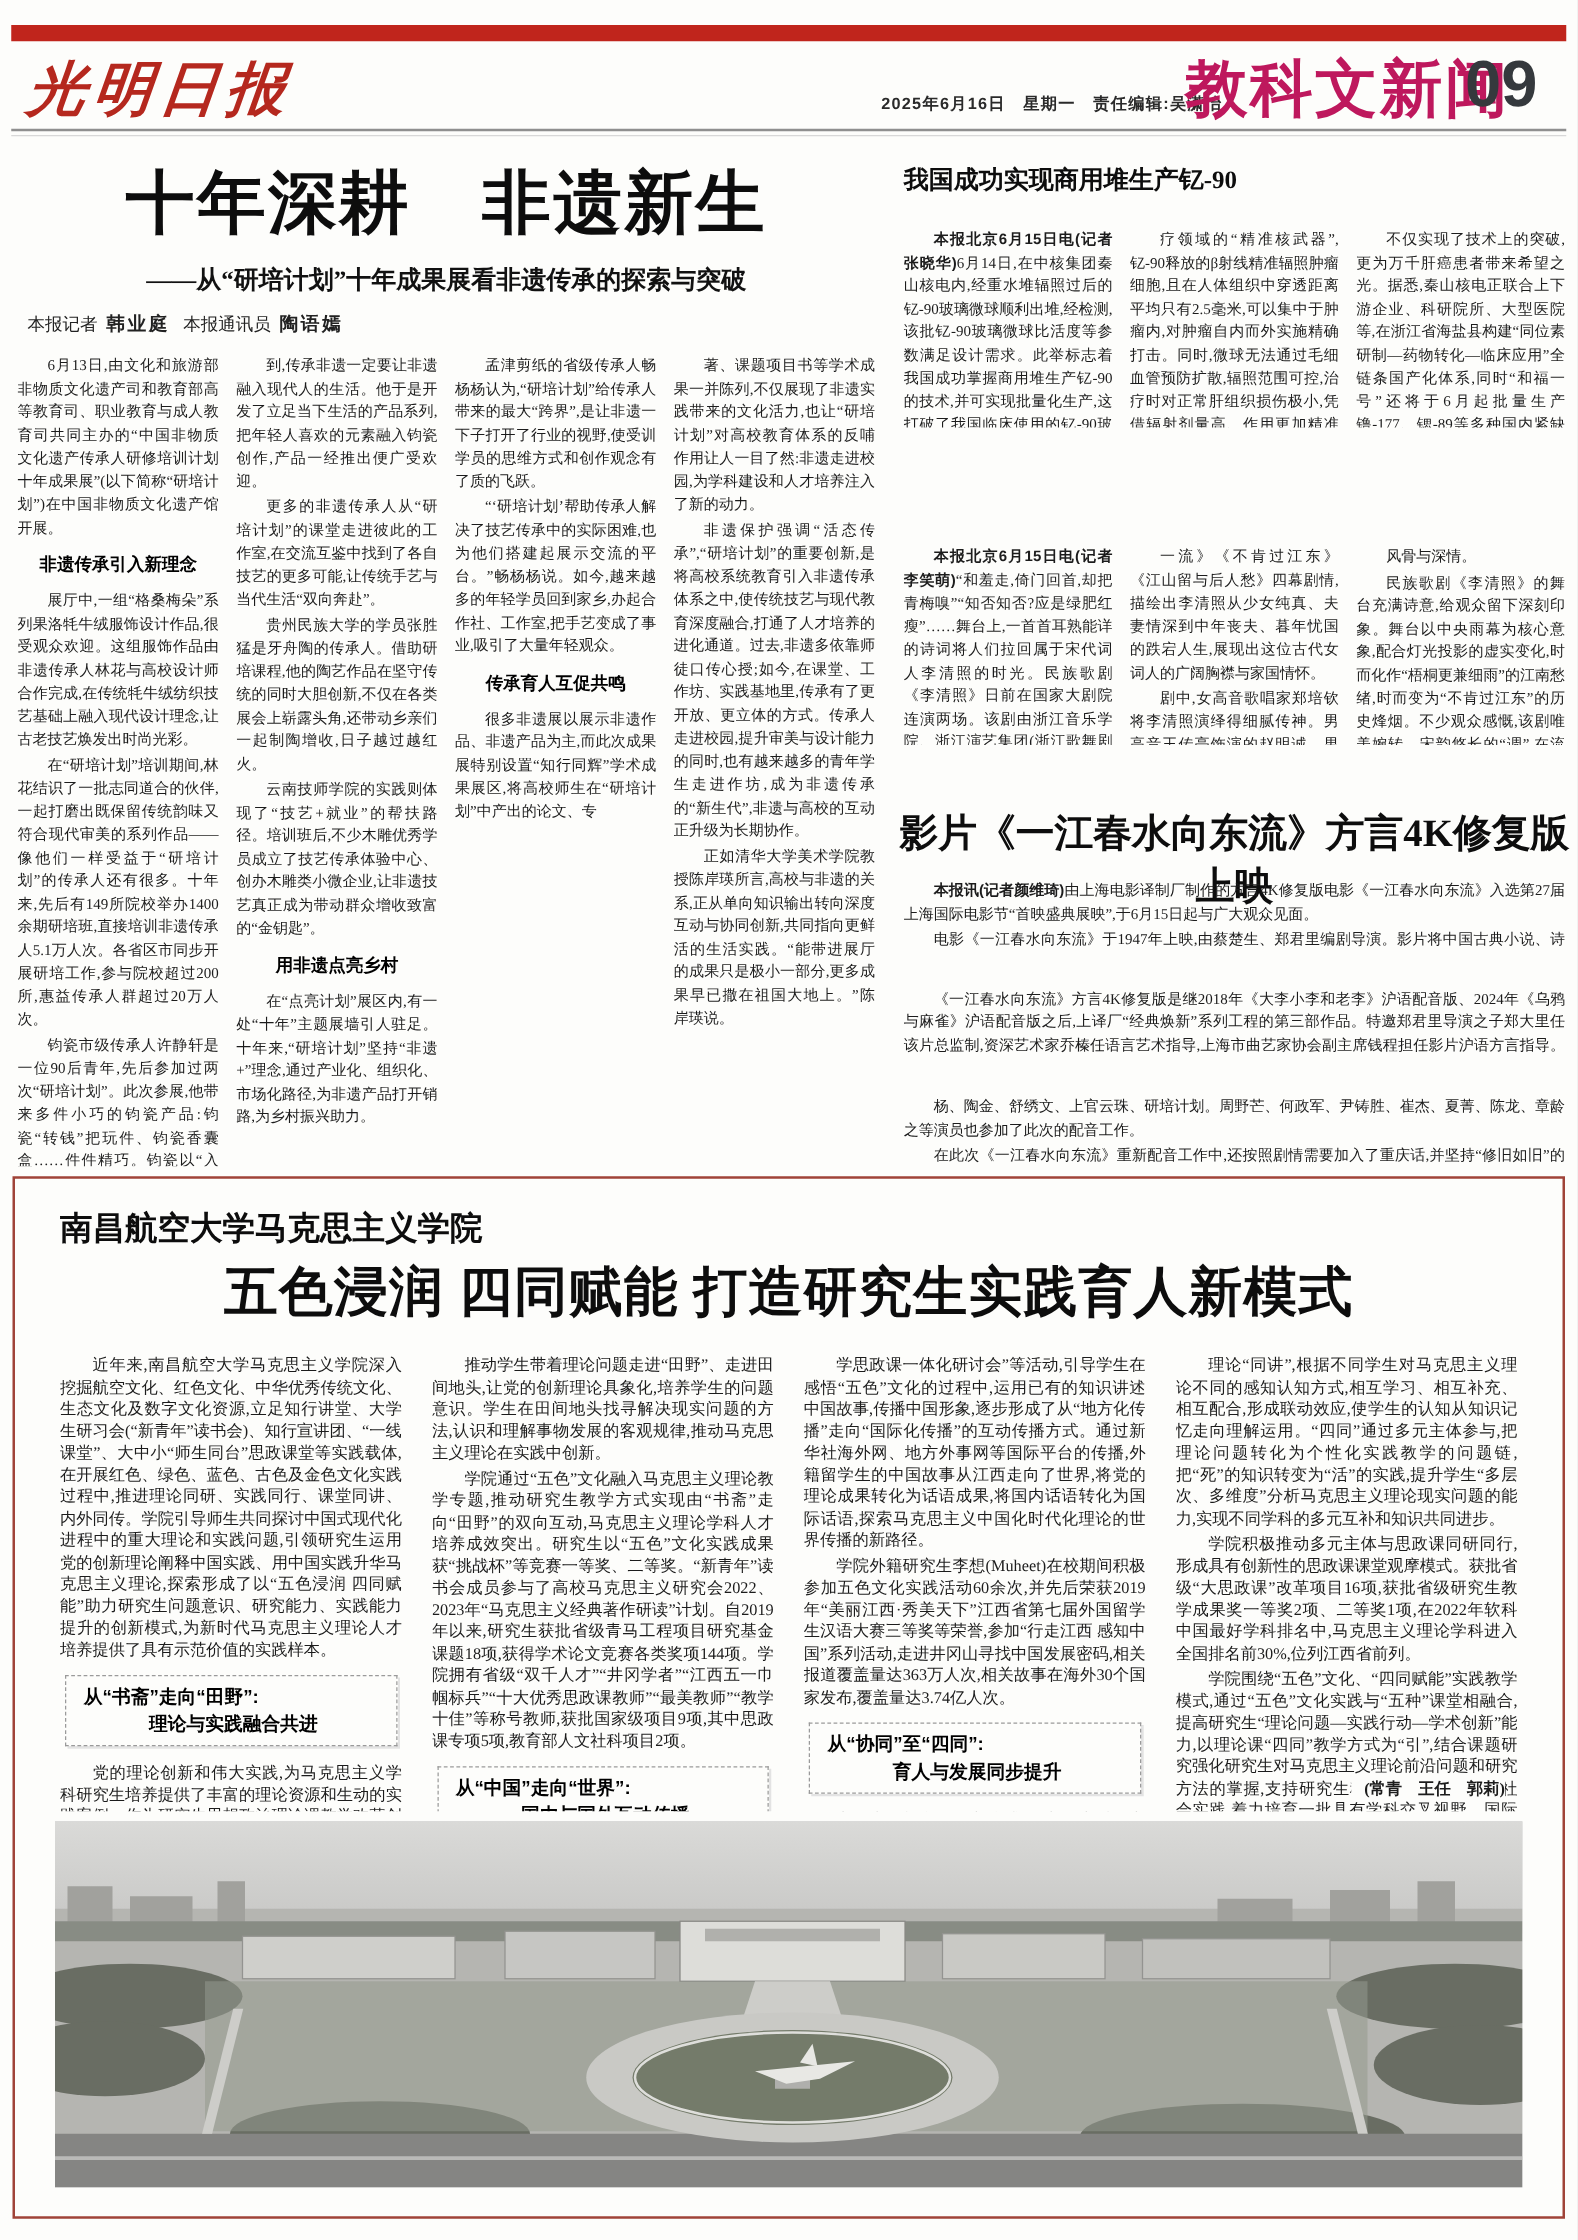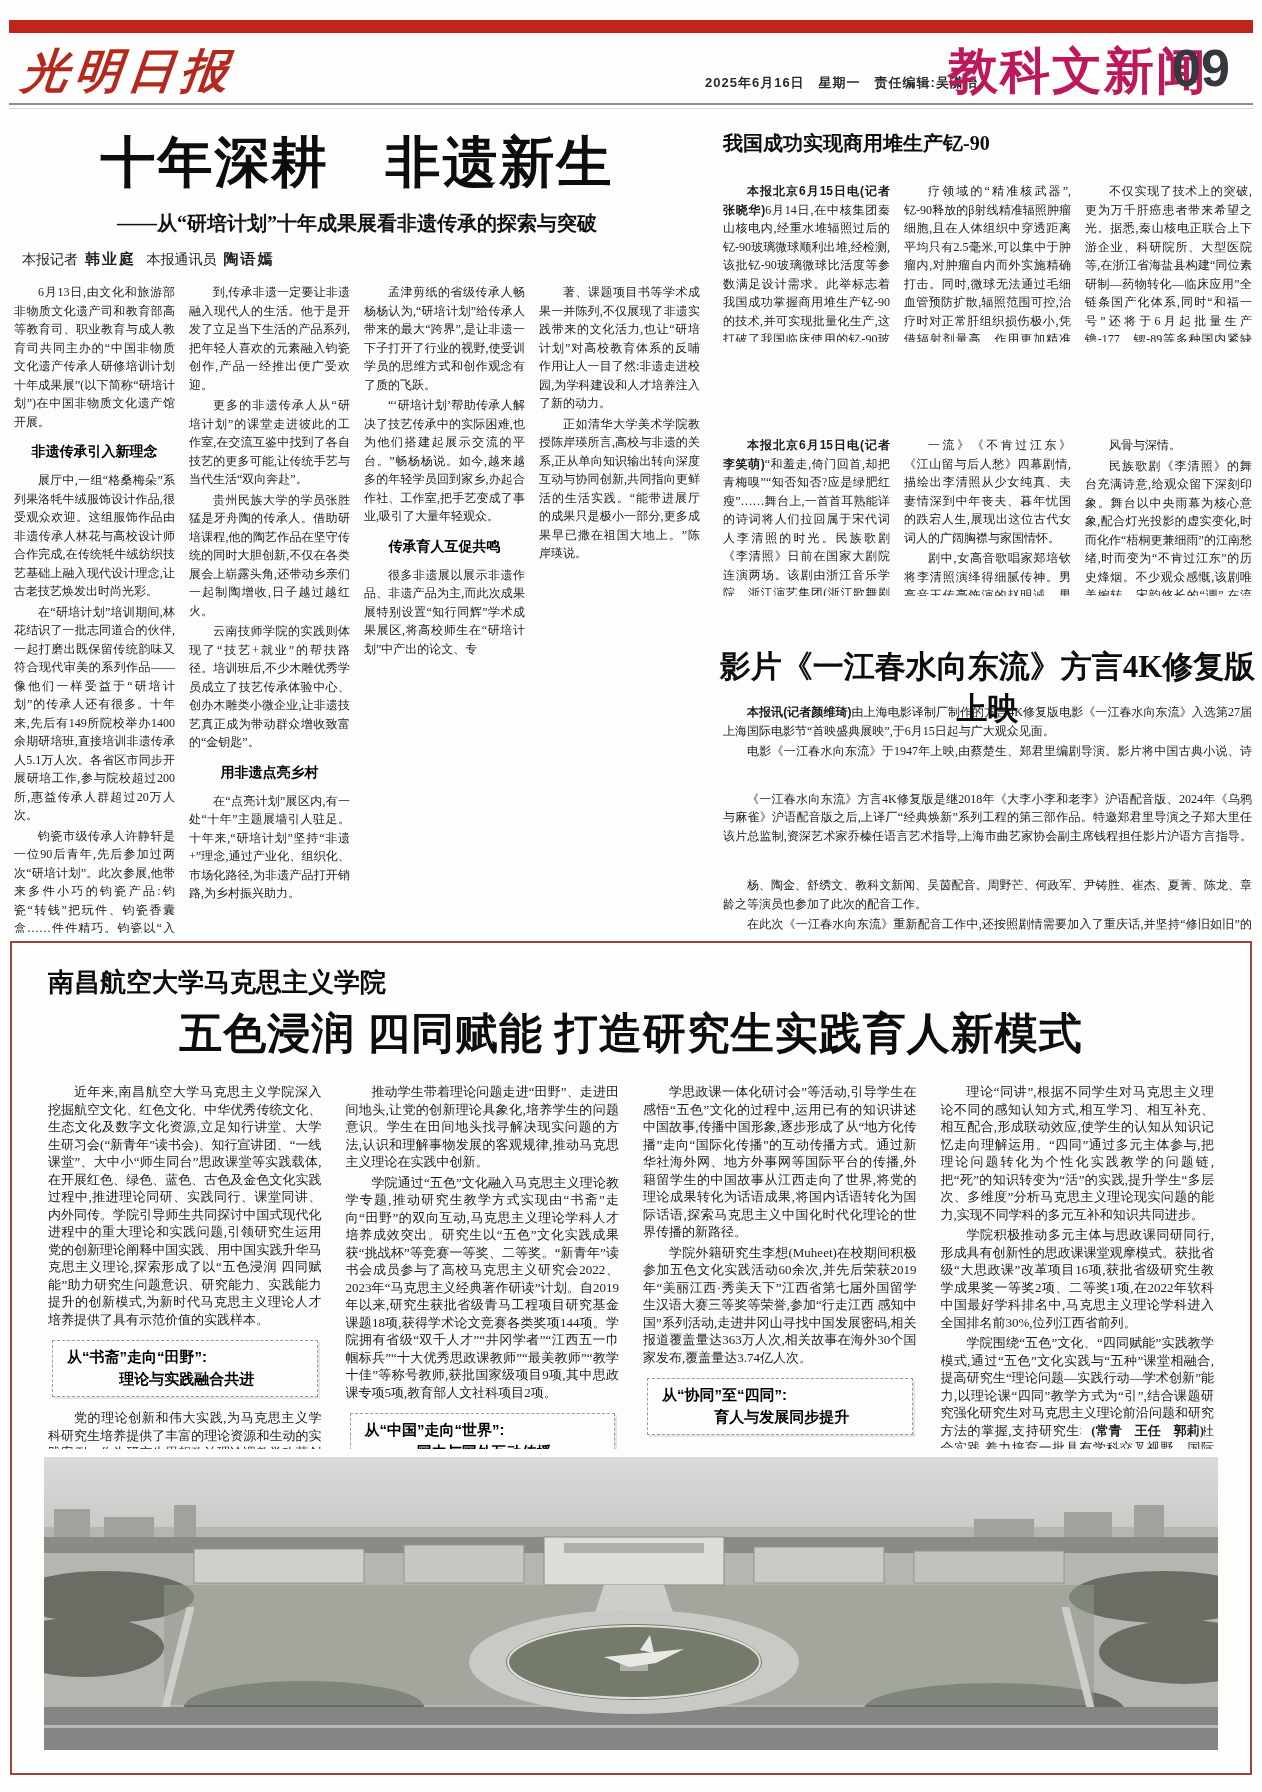--- a/index.html
+++ b/index.html
@@ -94,20 +94,21 @@
         <p>在“点亮计划”展区内,有一处“十年”主题展墙引人驻足。十年来,“研培计划”坚持“非遗+”理念,通过产业化、组织化、市场化路径,为非遗产品打开销路,为乡村振兴助力。</p>
       </div>
       <div class="tcol">
         <p>孟津剪纸的省级传承人畅杨杨认为,“研培计划”给传承人带来的最大“跨界”,是让非遗一下子打开了行业的视野,使受训学员的思维方式和创作观念有了质的飞跃。</p>
         <p>“‘研培计划’帮助传承人解决了技艺传承中的实际困难,也为他们搭建起展示交流的平台。”畅杨杨说。如今,越来越多的年轻学员回到家乡,办起合作社、工作室,把手艺变成了事业,吸引了大量年轻观众。</p>
         <div class="subhead">传承育人互促共鸣</div>
         <p>很多非遗展以展示非遗作品、非遗产品为主,而此次成果展特别设置“知行同辉”学术成果展区,将高校师生在“研培计划”中产出的论文、专</p>
       </div>
       <div class="tcol">
         <p>著、课题项目书等学术成果一并陈列,不仅展现了非遗实践带来的文化活力,也让“研培计划”对高校教育体系的反哺作用让人一目了然:非遗走进校园,为学科建设和人才培养注入了新的动力。</p>
+        <p>非遗保护强调“活态传承”,“研培计划”的重要创新,是将高校系统教育引入非遗传承体系之中,使传统技艺与现代教育深度融合,打通了人才培养的进化通道。过去,非遗多依靠师徒口传心授;如今,在课堂、工作坊、实践基地里,传承有了更开放、更立体的方式。传承人走进校园,提升审美与设计能力的同时,也有越来越多的青年学生走进作坊,成为非遗传承的“新生代”,非遗与高校的互动正升级为长期协作。</p>
         <p>正如清华大学美术学院教授陈岸瑛所言,高校与非遗的关系,正从单向知识输出转向深度互动与协同创新,共同指向更鲜活的生活实践。“能带进展厅的成果只是极小一部分,更多成果早已撒在祖国大地上。”陈岸瑛说。</p>
       </div>
     </div>
 
   <div class="r-hl1">我国成功实现商用堆生产钇-90</div>
   <div class="colwrap a-cols a1-cols">
       <div class="tcol">
         <p><b>本报北京6月15日电(记者张晓华)</b>6月14日,在中核集团秦山核电内,经重水堆辐照过后的钇-90玻璃微球顺利出堆,经检测,该批钇-90玻璃微球比活度等参数满足设计需求。此举标志着我国成功掌握商用堆生产钇-90的技术,并可实现批量化生产,这打破了我国临床使用的钇-90玻璃微球完全依赖进口的局面。钇-90玻璃微球被誉为肝癌介入治</p>
       </div>
       <div class="tcol">
@@ -135,21 +136,21 @@
   <div class="r-hl3">影片《一江春水向东流》方言4K修复版上映</div>
   <div class="colwrap a-cols a3-cols">
       <div class="tcol">
         <p><b>本报讯(记者颜维琦)</b>由上海电影译制厂制作的方言4K修复版电影《一江春水向东流》入选第27届上海国际电影节“首映盛典展映”,于6月15日起与广大观众见面。</p>
         <p>电影《一江春水向东流》于1947年上映,由蔡楚生、郑君里编剧导演。影片将中国古典小说、诗歌、戏曲、绘画等艺术的表现形式融合于电影艺术的表现形式之中,把抗战前后将近十年间的复杂社会生活浓缩到一个家庭的遭遇之中,讲述了一个曲折动人的故事。</p>
       </div>
       <div class="tcol">
         <p>《一江春水向东流》方言4K修复版是继2018年《大李小李和老李》沪语配音版、2024年《乌鸦与麻雀》沪语配音版之后,上译厂“经典焕新”系列工程的第三部作品。特邀郑君里导演之子郑大里任该片总监制,资深艺术家乔榛任语言艺术指导,上海市曲艺家协会副主席钱程担任影片沪语方言指导。江疏影、王传君、邬君梅、韩雪、张芝华分别为白</p>
       </div>
       <div class="tcol">
-        <p>杨、陶金、舒绣文、教科文新闻、吴茵配音。周野芒、何政军、尹铸胜、崔杰、夏菁、陈龙、章龄之等演员也参加了此次的配音工作。</p>
+        <p>杨、陶金、舒绣文、上官云珠、研培计划。周野芒、何政军、尹铸胜、崔杰、夏菁、陈龙、章龄之等演员也参加了此次的配音工作。</p>
         <p>在此次《一江春水向东流》重新配音工作中,还按照剧情需要加入了重庆话,并坚持“修旧如旧”的艺术理念,对影片画面进行了数字4K+AI修复,音质运用AI分轨技术并采用杜比5.1混音呈现,在完善、提升画面的同时,兼顾还原影片原始面貌。</p>
       </div>
     </div>
 
   <div class="fbox">
     <div class="fbox-kicker">南昌航空大学马克思主义学院</div>
     <div class="fbox-hl">五色浸润  四同赋能  打造研究生实践育人新模式</div>
     <div class="colwrap fbox-cols">
         <div class="tcol">
           <p>近年来,南昌航空大学马克思主义学院深入挖掘航空文化、红色文化、中华优秀传统文化、生态文化及数字文化资源,立足知行讲堂、大学生研习会(“新青年”读书会)、知行宣讲团、“一线课堂”、大中小“师生同台”思政课堂等实践载体,在开展红色、绿色、蓝色、古色及金色文化实践过程中,推进理论同研、实践同行、课堂同讲、内外同传。学院引导师生共同探讨中国式现代化进程中的重大理论和实践问题,引领研究生运用党的创新理论阐释中国实践、用中国实践升华马克思主义理论,探索形成了以“五色浸润 四同赋能”助力研究生问题意识、研究能力、实践能力提升的创新模式,为新时代马克思主义理论人才培养提供了具有示范价值的实践样本。</p>

